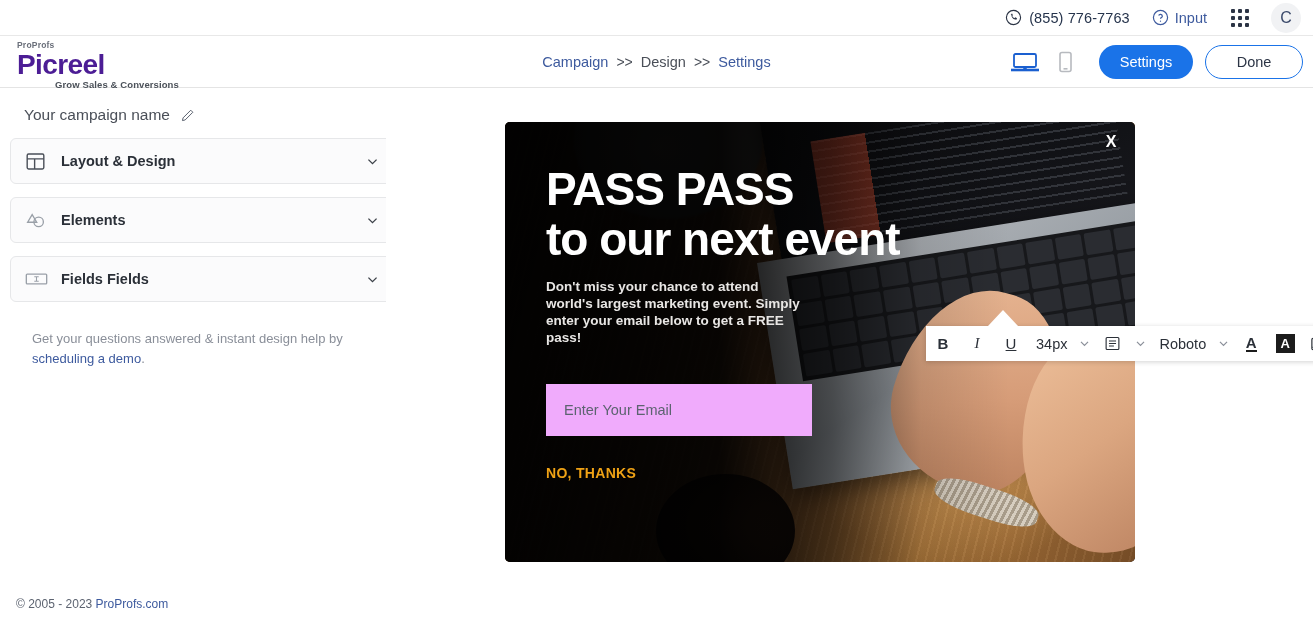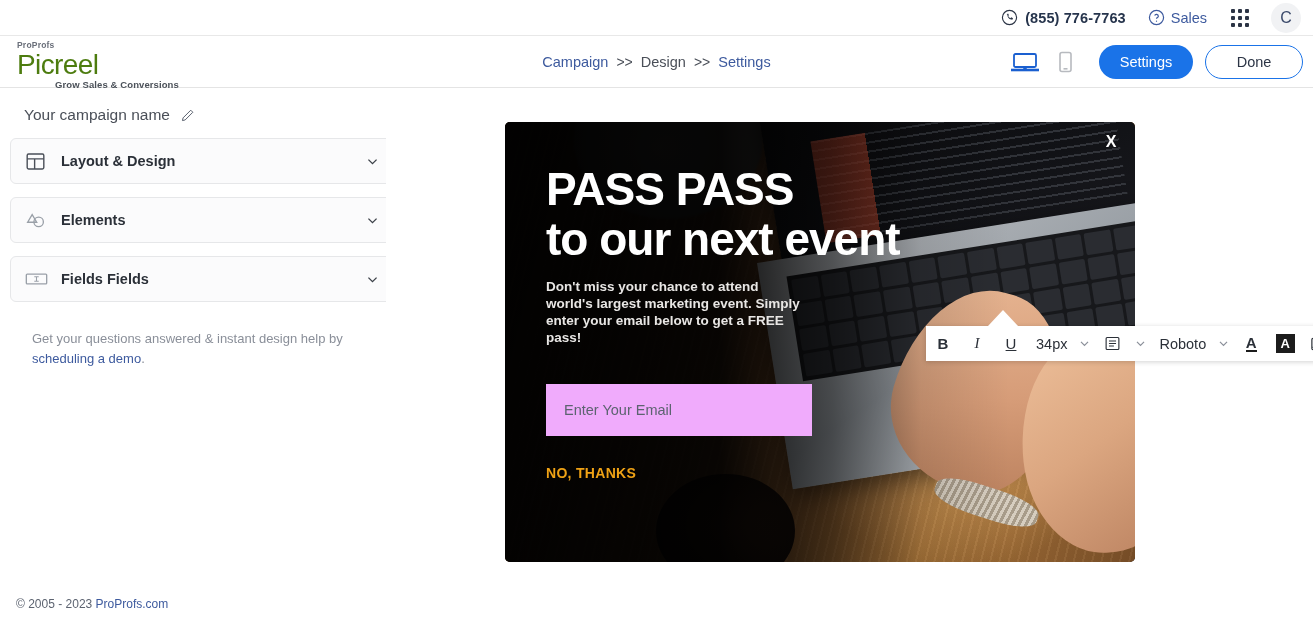--- a/index.html
+++ b/index.html
@@ -13,41 +13,41 @@
   .app { position: relative; width: 1313px; height: 619px; }
 
   
   .utility-bar {
     position: absolute; top: 0; left: 0; width: 1313px; height: 36px;
     background: #fff; border-bottom: 1px solid #e8e8e8;
     display: flex; align-items: center; justify-content: flex-end;
     padding-right: 12px; gap: 0px;
   }
   .phone-block { display: flex; align-items: center; gap: 7px; margin-right: 22px; }
-  .phone-num { font-size: 14.5px; color: #26344c; letter-spacing: .1px; font-weight: bold; }
+  .phone-num { font-size: 14.5px; color: #26344c; letter-spacing: .1px; }
   .help-block { display: flex; align-items: center; gap: 6px; margin-right: 24px; cursor: pointer; }
   .help-txt { font-size: 14.5px; color: #3d5a9e; }
   .grid-icon { display: grid; grid-template-columns: repeat(3, 4px); grid-gap: 3px; margin-right: 22px; cursor: pointer; }
   .grid-icon i { width: 4px; height: 4px; background: #2b3445; border-radius: 1px; display: block; }
   .avatar {
     width: 30px; height: 30px; border-radius: 50%; background: #f1f2f4;
     display: flex; align-items: center; justify-content: center;
     font-size: 16px; color: #3b4a6b; cursor: pointer;
   }
 
   
   .header {
     position: absolute; top: 36px; left: 0; width: 1313px; height: 52px;
     background: #fff; border-bottom: 1px solid #e4e4e4;
     display: flex; align-items: center;
   }
   .logo { position: absolute; left: 17px; top: 4px; width: 200px; }
   .logo-top { font-size: 8.5px; color: #6a6f7a; letter-spacing: .2px; font-weight: bold; line-height: 10px; }
   .logo-main {
-    font-size: 28px; font-weight: normal; color: #4d7c0f; line-height: 29px;
+    font-size: 28px; font-weight: bold; color: #4c1d95; line-height: 29px;
     letter-spacing: -0.6px;
   }
   .logo-sub { font-size: 9.5px; font-weight: bold; color: #4b5159; letter-spacing: .1px; line-height: 11px; text-align: center; }
 
   .breadcrumb {
     position: absolute; left: 0; right: 0; margin: 0 auto; width: 320px;
     display: flex; align-items: center; justify-content: center; gap: 8px;
     font-size: 14.5px;
   }
   .crumb { color: #3d5a9e; cursor: pointer; }
@@ -254,21 +254,21 @@
       <span class="phone-num">(855) 776-7763</span>
     </div>
     <div class="help-block">
       <span>
         <svg width="17" height="17" viewBox="0 0 24 24" fill="none" stroke="#3d5a9e" stroke-width="1.7">
           <circle cx="12" cy="12" r="10"></circle>
           <path d="M9.4 9.2a2.7 2.7 0 0 1 5.2.9c0 1.8-2.6 2-2.6 3.6"></path>
           <circle cx="12" cy="17.2" r="0.9" fill="#3d5a9e" stroke="none"></circle>
         </svg>
       </span>
-      <span class="help-txt">Sales</span>
+      <span class="help-txt">Input</span>
     </div>
     <div class="grid-icon">
       <i></i>
         <i></i>
         <i></i>
         <i></i>
         <i></i>
         <i></i>
         <i></i>
         <i></i>

